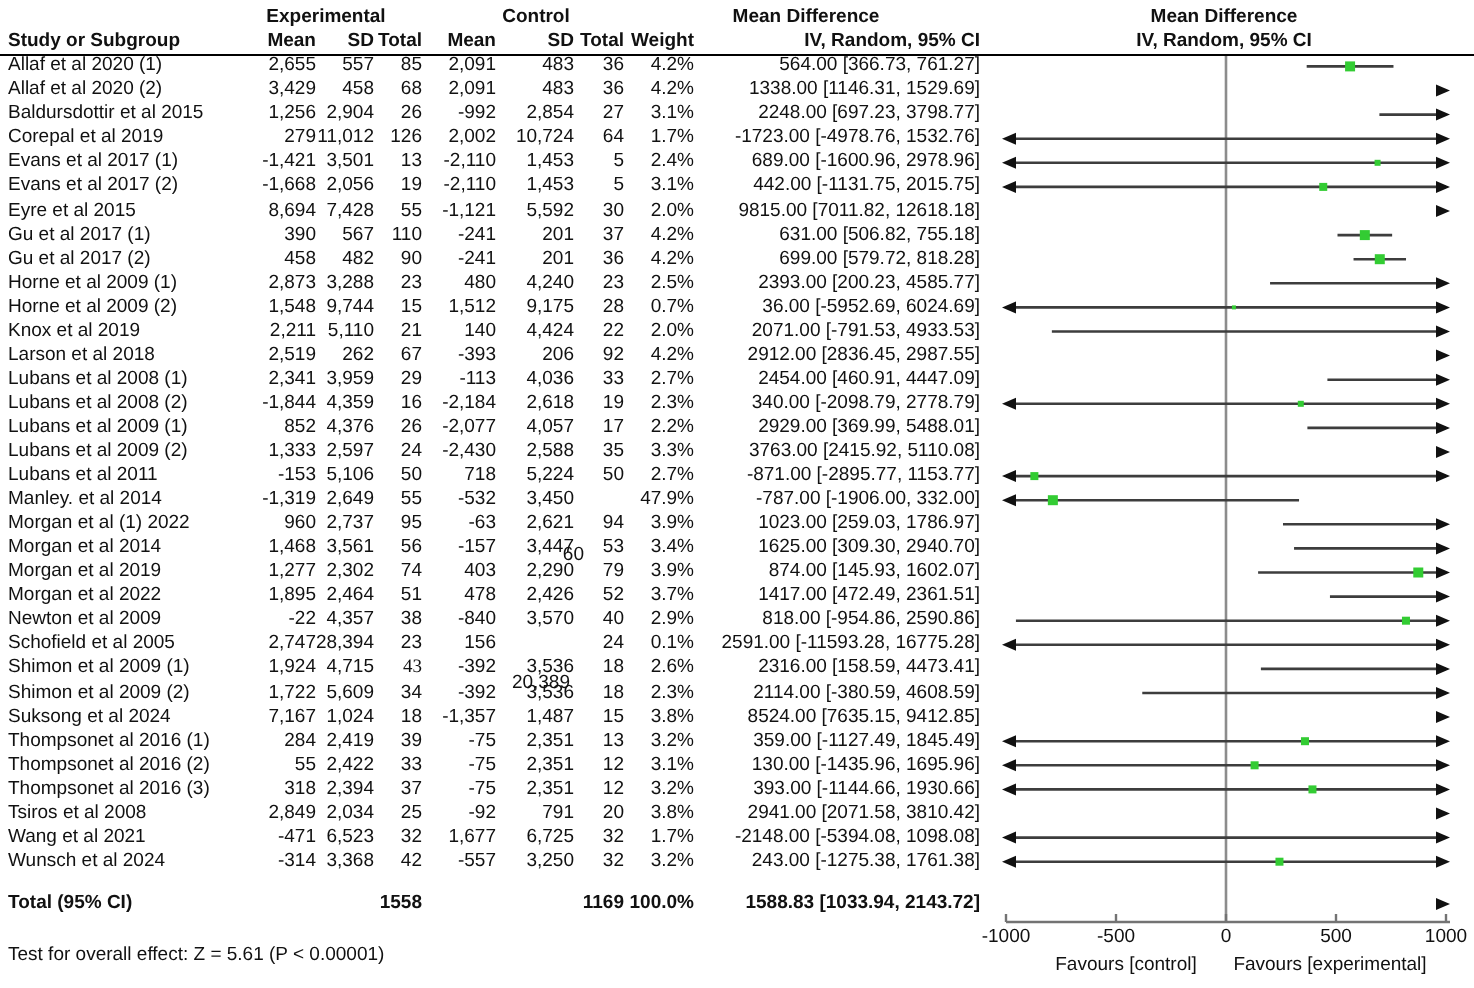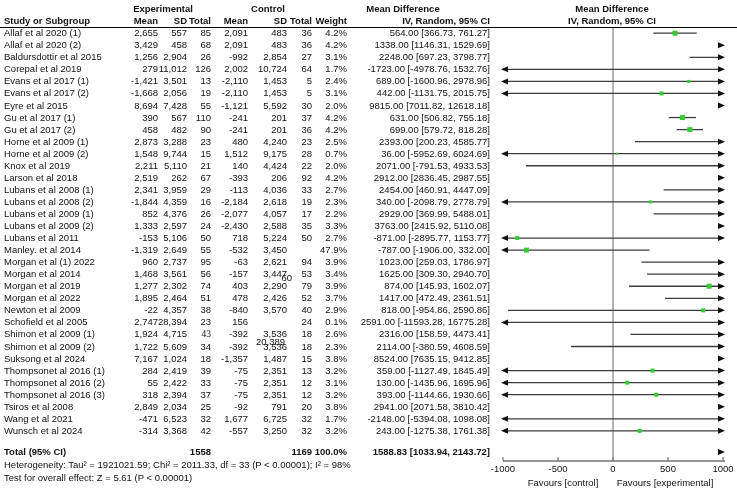--- a/index.html
+++ b/index.html
@@ -417,21 +417,20 @@
     </div>
 
   <div class="frow" style="top:446px;">
     <div class="cell bold" style="left:4px;top:0;">Total (95% CI)</div>
     <div class="cell bold" style="right:526px;top:0;">1558</div>
     <div class="cell bold" style="right:425px;top:0;">1169</div>
     <div class="cell bold" style="right:390px;top:0;">100.0%</div>
     <div class="cell bold" style="right:247px;top:0;">1588.83 [1033.94, 2143.72]</div>
   </div>
 
-  <div class="cell" style="left:4px;top:459px;">Heterogeneity: Tau² = 1921021.59; Chi² = 2011.33, df = 33 (P &lt; 0.00001); I² = 98%</div>
   <div class="cell" style="left:4px;top:472px;">Test for overall effect: Z = 5.61 (P &lt; 0.00001)</div>
 
   <div id="ticks-box">
       <div class="tick-label" style="left: 503px; top: 463px;">-1000</div>
       <div class="tick-label" style="left: 558px; top: 463px;">-500</div>
       <div class="tick-label" style="left: 613px; top: 463px;">0</div>
       <div class="tick-label" style="left: 668px; top: 463px;">500</div>
       <div class="tick-label" style="left: 723px; top: 463px;">1000</div>
     </div>
   <div class="fav-label" style="left:563px;top:477px;">Favours [control]</div>

